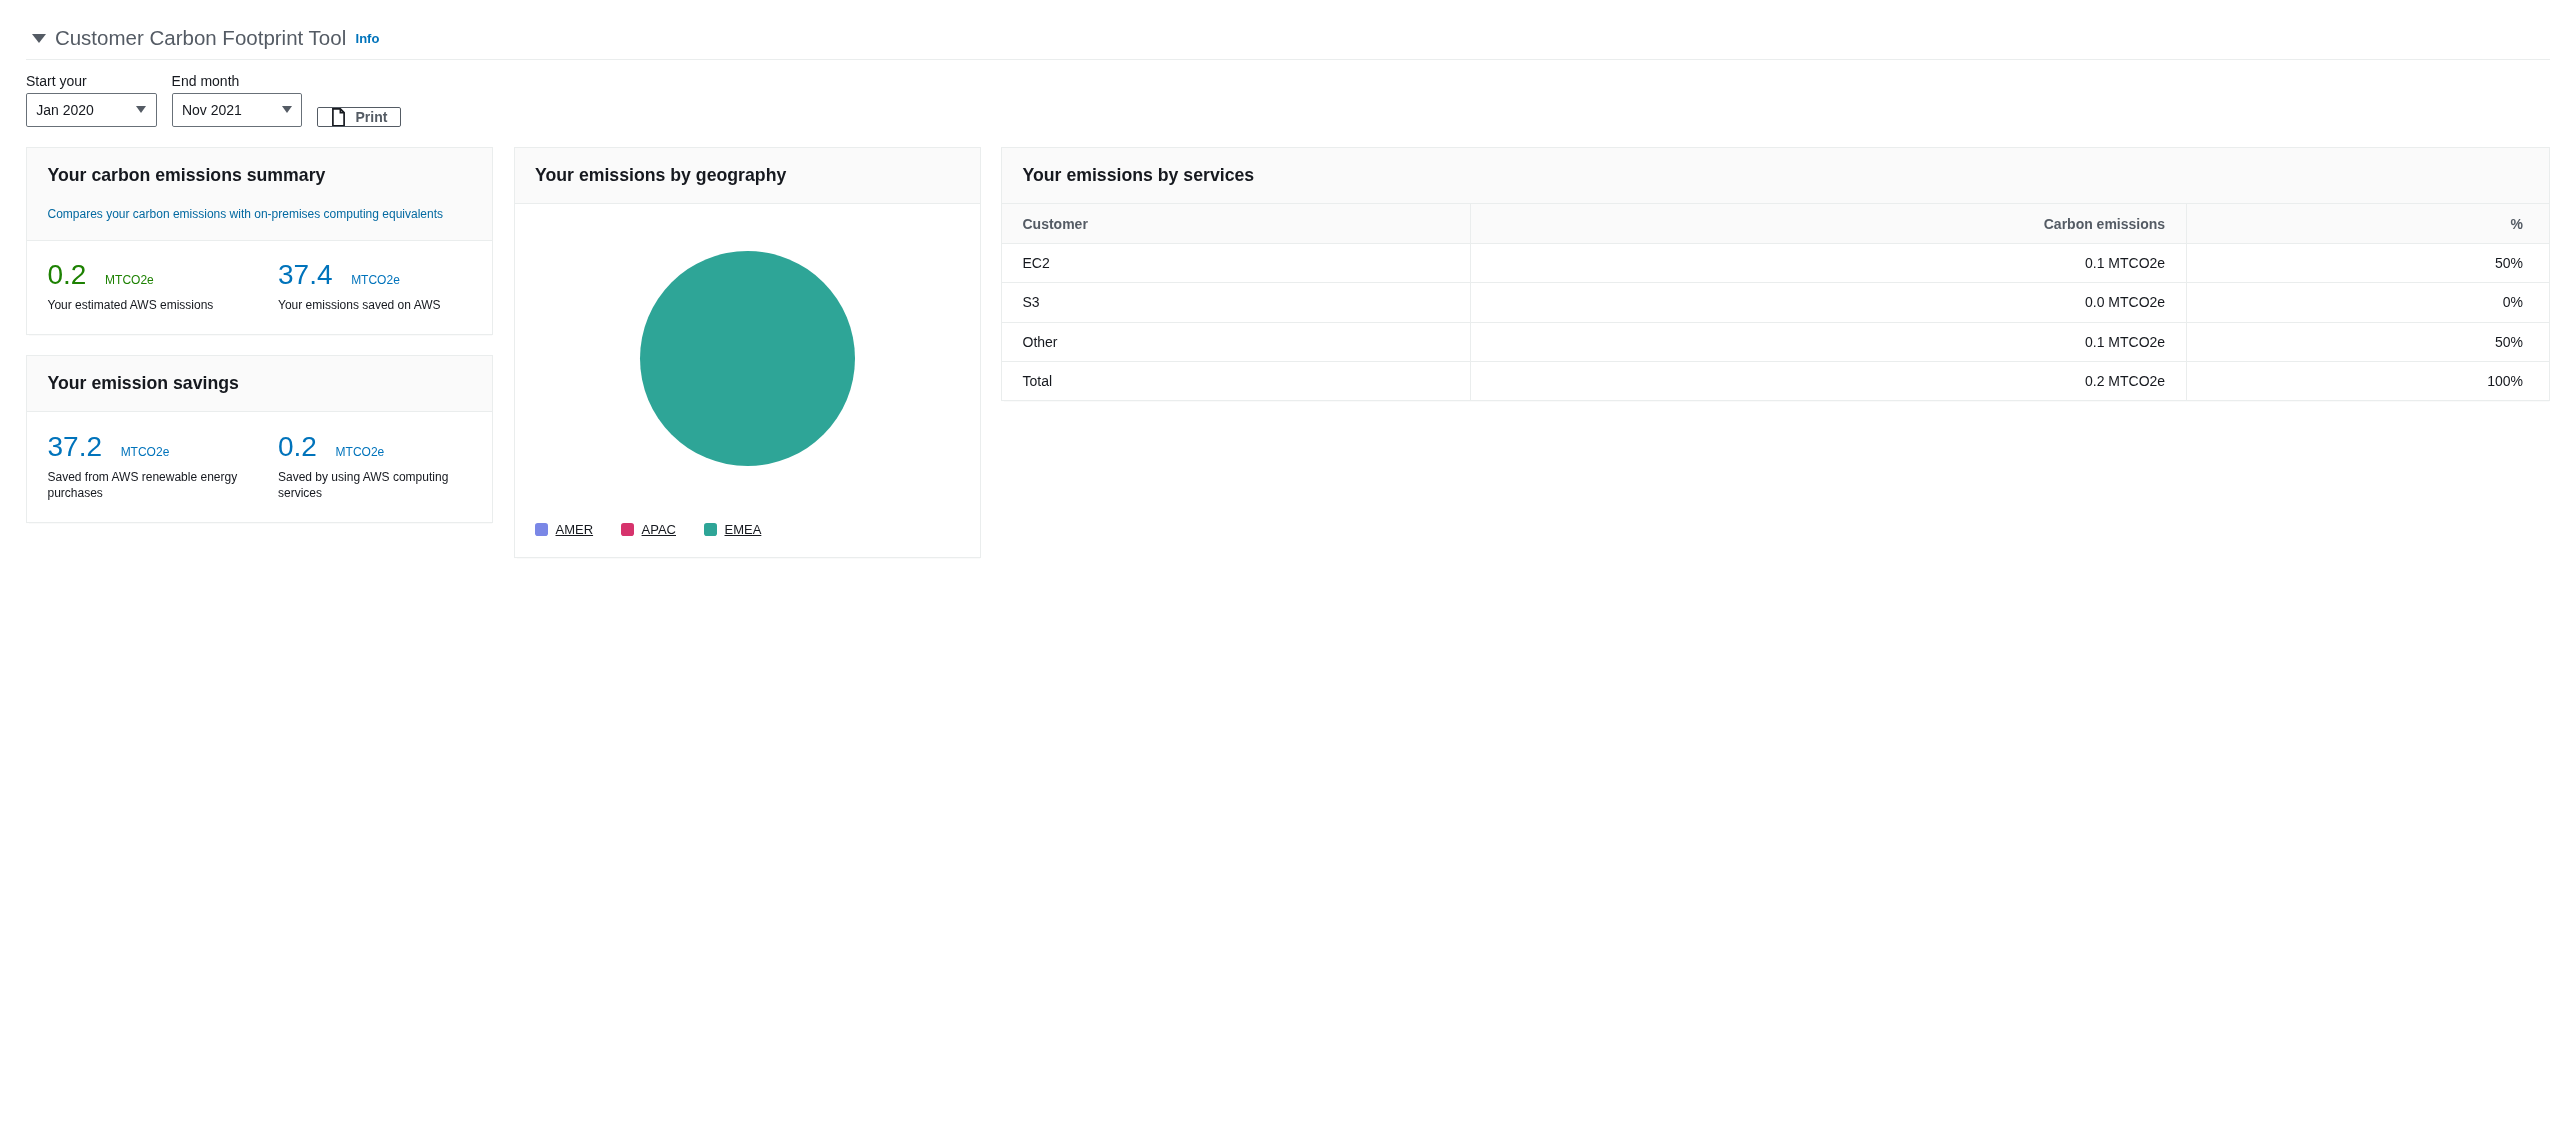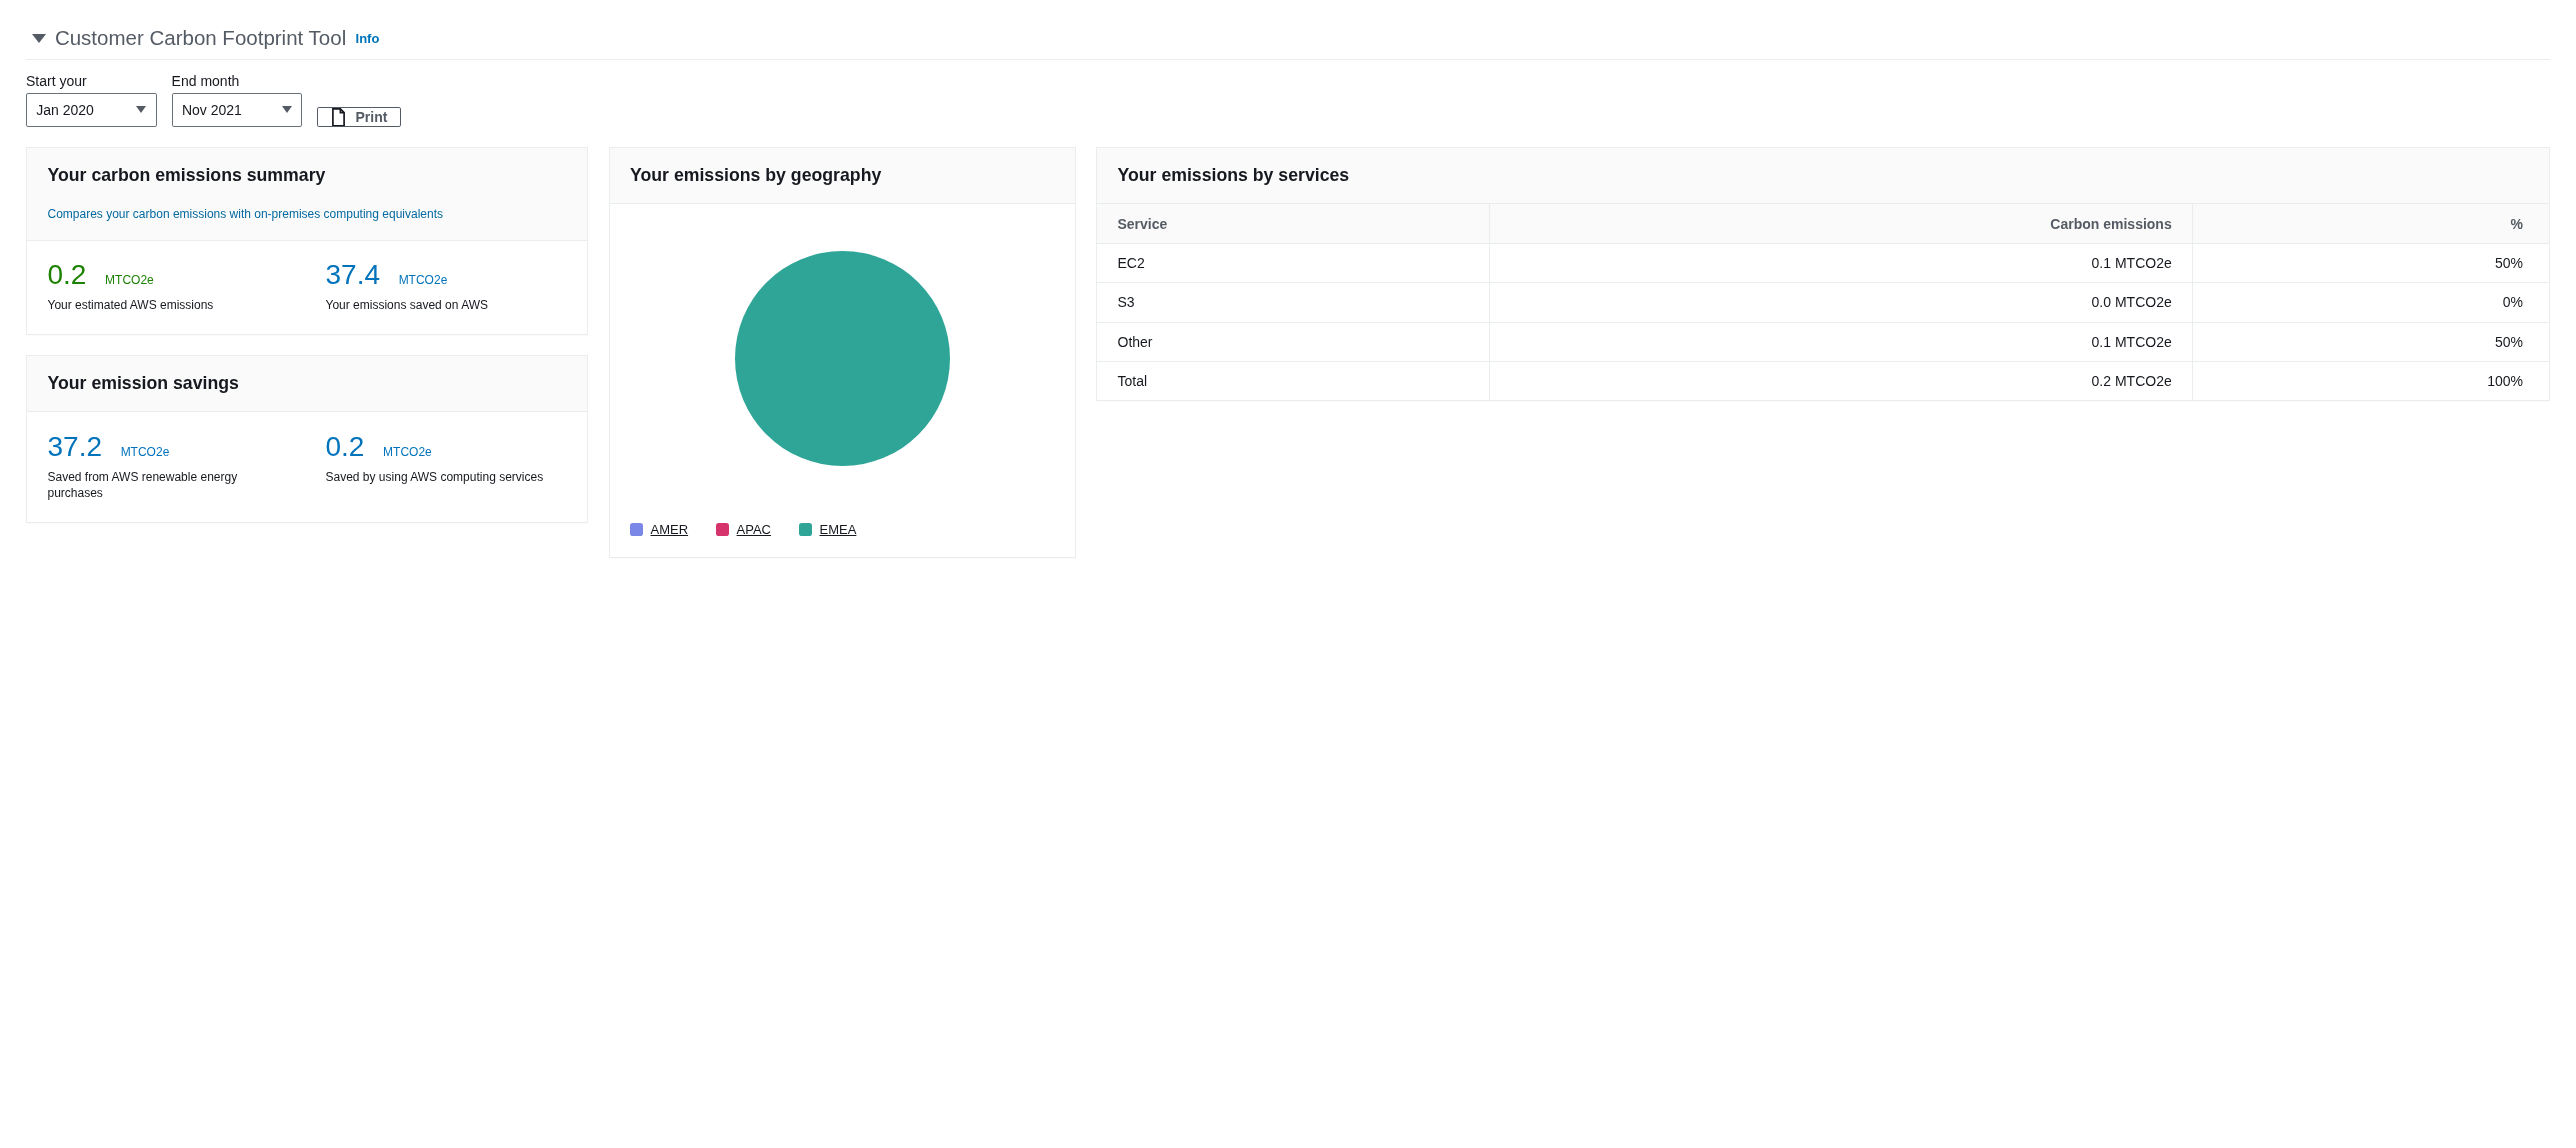--- a/index.html
+++ b/index.html
@@ -86,21 +86,21 @@
     cursor: pointer;
   }
   .print-icon { width: 15px; height: 18.7px; stroke: #16191f; }
 
   
   .columns {
     display: flex;
     gap: 20.5px;
     align-items: flex-start;
   }
-  .col-left { width: 562px; display: flex; flex-direction: column; gap: 20.5px; }
+  .col-left { width: 467px; display: flex; flex-direction: column; gap: 20.5px; }
   .col-mid  { width: 467px; }
   .col-right{ flex: 1; }
 
   .card {
     border: 0.9px solid #eaeded;
     border-radius: 0;
     background: #ffffff;
     box-shadow: 0 0.9px 0.9px rgba(0,0,0,0.02);
   }
   .card-header {
@@ -295,21 +295,21 @@
     </div>
 
     <div class="col-right">
       <div class="card svc-card">
         <div class="card-header">
           <div class="card-title">Your emissions by services</div>
         </div>
         <table class="services">
           <thead>
             <tr>
-              <th>Service</th>
+              <th>Customer</th>
               <th class="emis">Carbon emissions</th>
               <th class="pct">%</th>
             </tr>
           </thead>
           <tbody id="svc-body">
               <tr>
                 <td>EC2</td>
                 <td class="emis">0.1 MTCO2e</td>
                 <td class="pct">50%</td>
               </tr>

